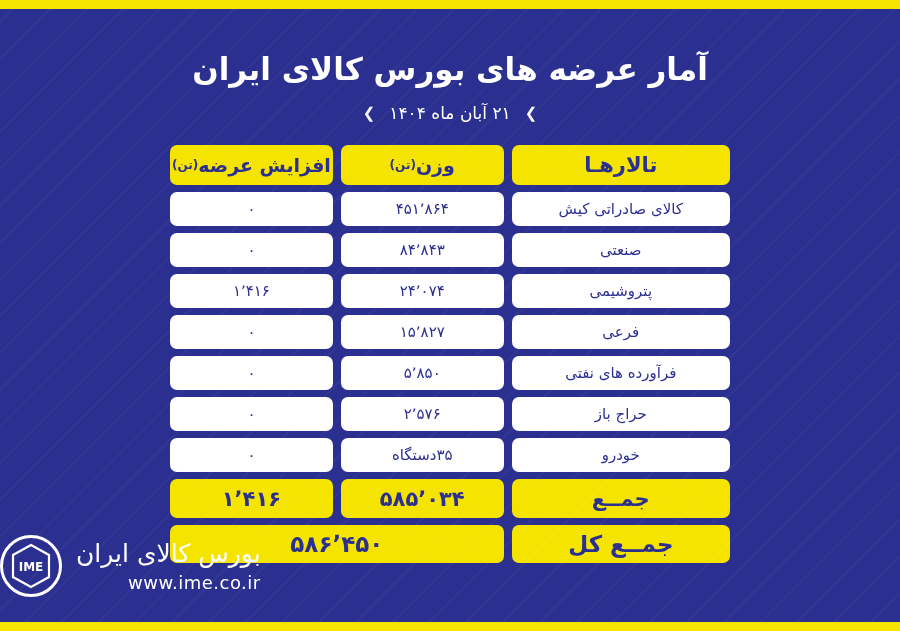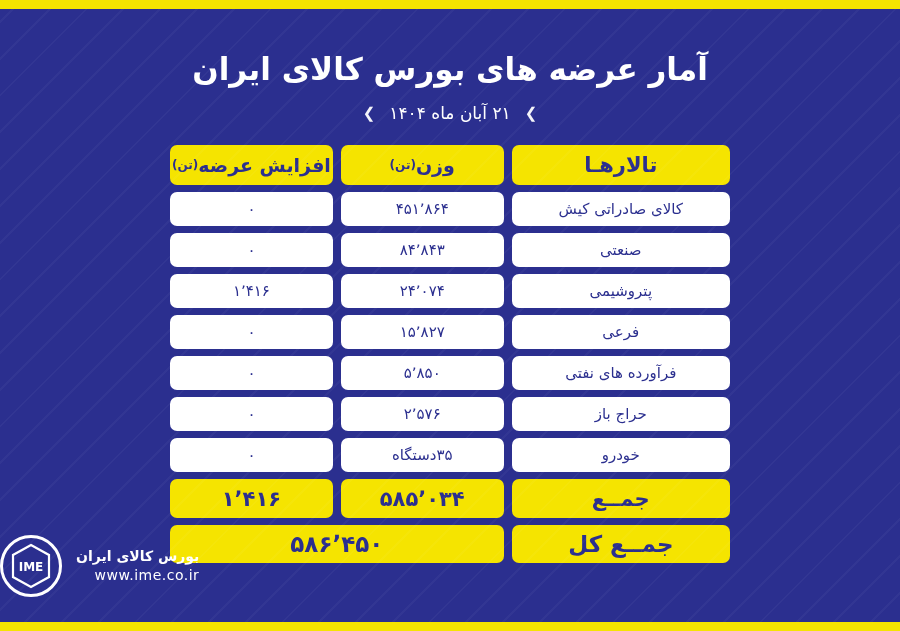--- a/index.html
+++ b/index.html
@@ -123,22 +123,22 @@
     align-items: center;
     justify-content: flex-end;
     padding-right: 28px;
     gap: 14px;
   }
   .footer-text {
     text-align: right;
     color: #ffffff;
     line-height: 1.35;
   }
-  .footer-name { font-size: 14px; font-weight: bold; }
-  .footer-url  { font-size: 14px; letter-spacing: 0.5px; direction: ltr; }
+  .footer-name { font-size: 25px; font-weight: normal; }
+  .footer-url  { font-size: 18px; letter-spacing: 0.5px; direction: ltr; }
   .logo {
     width: 62px; height: 62px;
     border: 3px solid #ffffff;
     border-radius: 50%;
     display: flex;
     align-items: center;
     justify-content: center;
     position: relative;
     text-align: center;
   }

